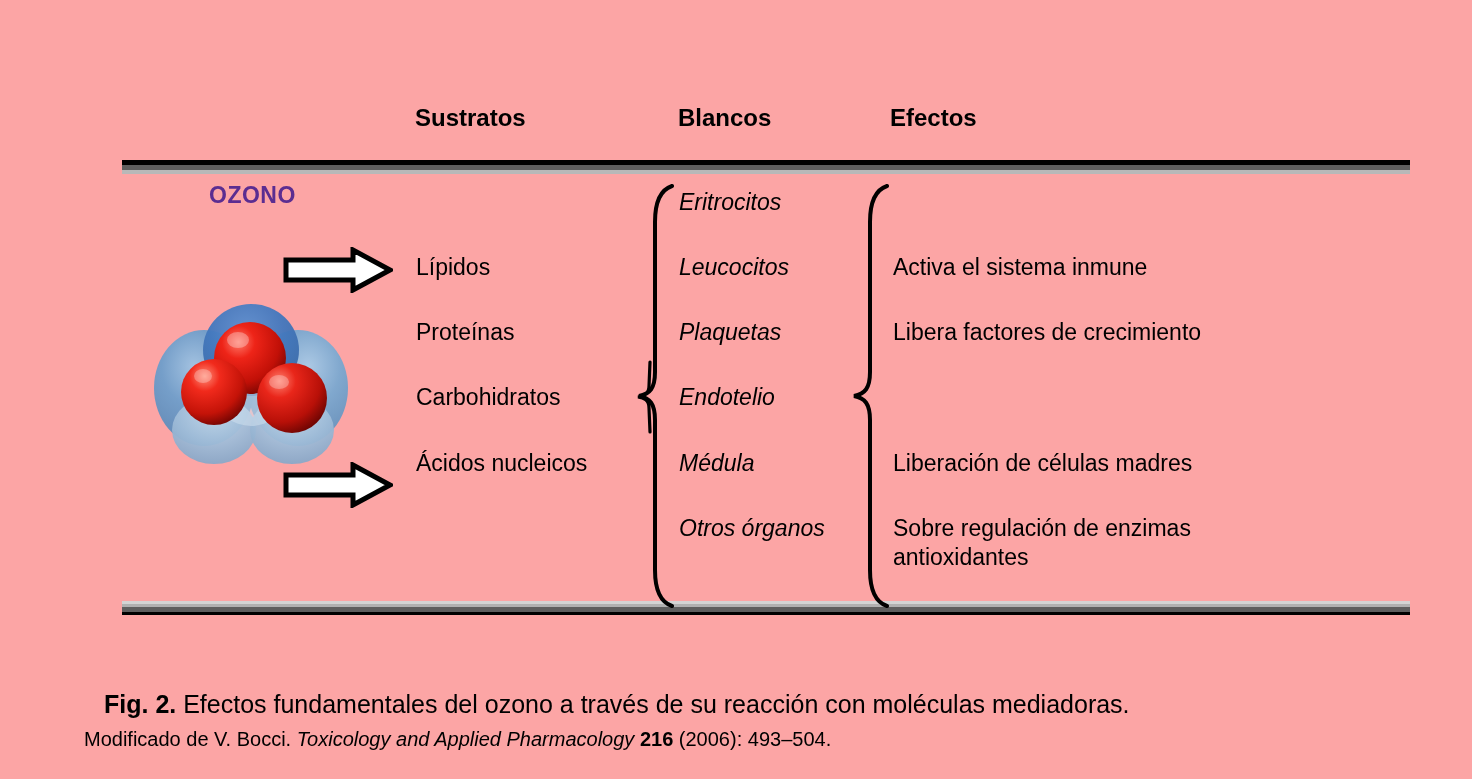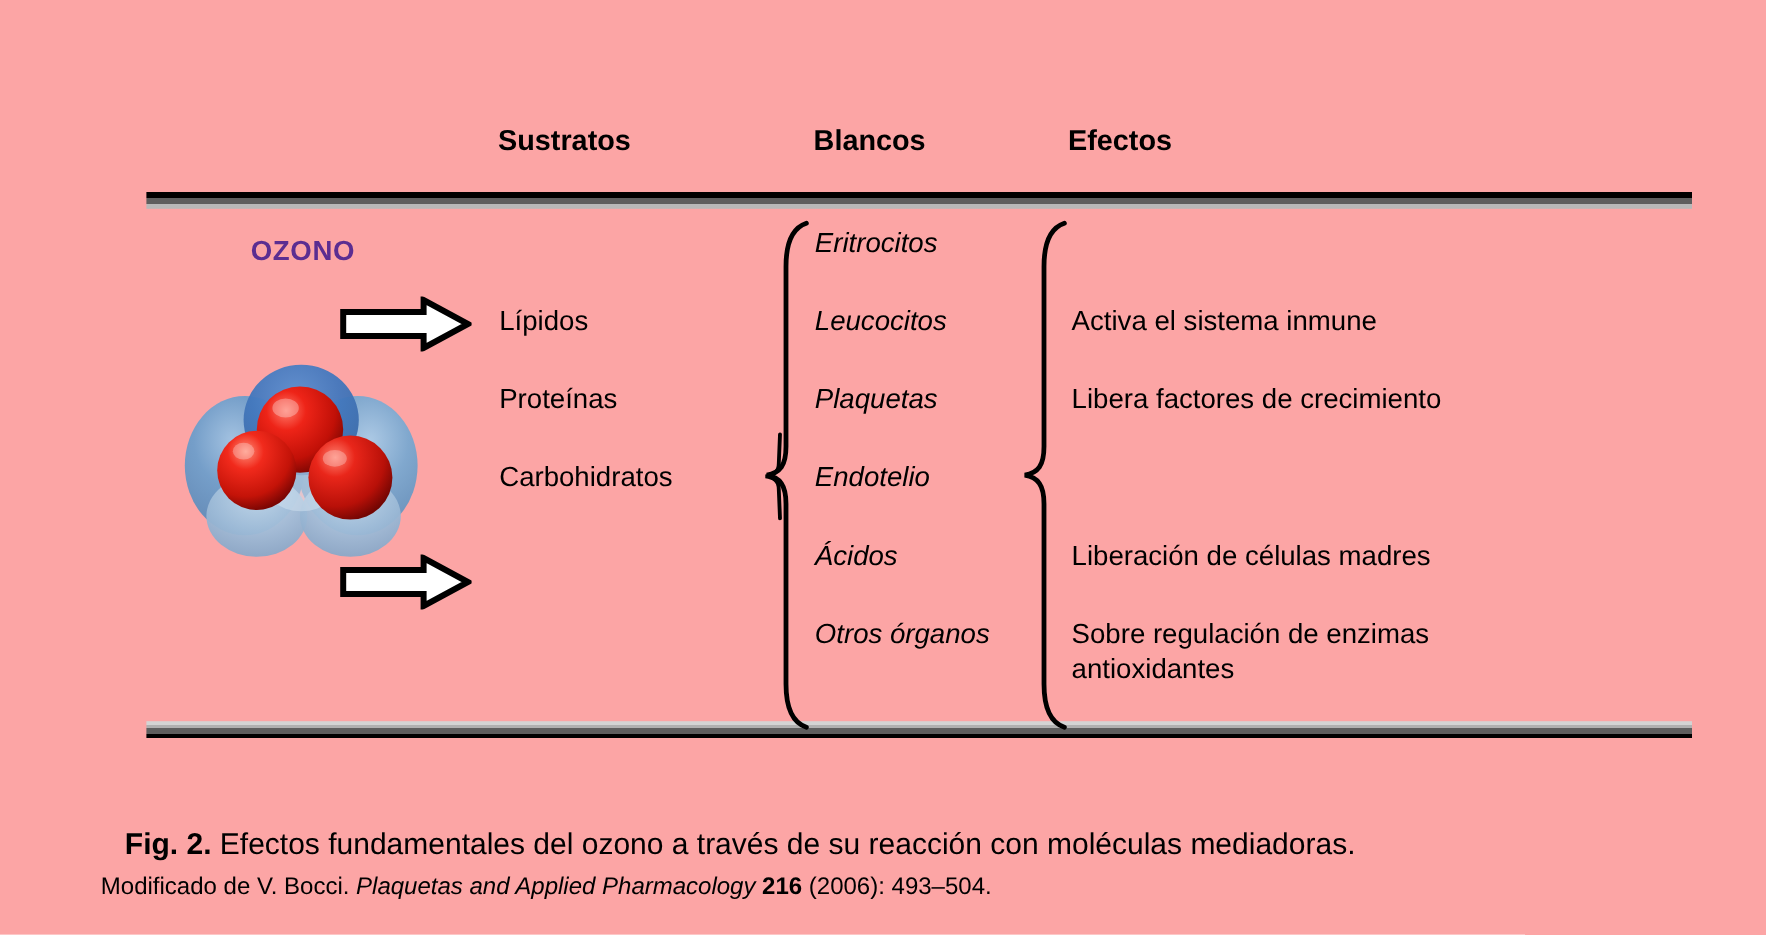--- a/index.html
+++ b/index.html
@@ -53,21 +53,21 @@
       #d4d4d4 0px, #d4d4d4 3px,
       #b0b0b0 3px, #b0b0b0 6px,
       #5e5e5e 6px, #5e5e5e 11px,
       #000000 11px, #000000 14px);
   }
 
   
   #ozono-label {
     position: absolute;
     left: 209px;
-    top: 196px;
+    top: 182px;
     font-weight: bold;
     font-size: 23px;
     letter-spacing: 0.5px;
     white-space: nowrap;
   }
 
   
   #ozone-molecule {
     position: absolute;
     left: 152px;
@@ -249,35 +249,36 @@
 
   <div class="brace-big" id="brace-efectos">
     <svg viewBox="0 0 40 428" width="40" height="428">
       <path d="M36 4 C24 8 19 20 19 40 L19 190 C19 206 14 212 3 214 C14 216 19 222 19 238 L19 388 C19 408 24 420 36 424" fill="none" stroke="#000" stroke-width="4" stroke-linecap="round"></path>
     </svg>
   </div>
 
   <div class="item col-sustratos r2">Lípidos</div>
   <div class="item col-sustratos r3">Proteínas</div>
   <div class="item col-sustratos r4">Carbohidratos</div>
+  <div class="item col-sustratos r5">Ácidos nucleicos</div>
 
   <div class="item col-blancos r1">Eritrocitos</div>
   <div class="item col-blancos r2">Leucocitos</div>
   <div class="item col-blancos r3">Plaquetas</div>
   <div class="item col-blancos r4">Endotelio</div>
-  <div class="item col-blancos r5">Ácidos</div>
+  <div class="item col-blancos r5">Médula</div>
   <div class="item col-blancos r6">Otros órganos</div>
 
 
   <div class="item col-efectos r3">Libera factores de crecimiento</div>
 
   <div class="item col-efectos r2">Activa el sistema inmune</div>
 
 
   <div class="item col-efectos r5">Liberación de células madres</div>
 
   <div class="item col-efectos r6 wrap" style="width: 380px;">Sobre regulación de enzimas antioxidantes</div>
 
   <div id="caption-main"><b>Fig. 2.</b><span> Efectos fundamentales del ozono a través de su reacción con moléculas mediadoras.</span></div>
 
-  <div id="caption-sub"><span>Modificado de V. Bocci. </span><i>Plaquetas and Applied Pharmacology</i><span> </span><b>216</b><span> (2006): 493–504.</span></div>
+  <div id="caption-sub"><span>Modificado de V. Bocci. </span><i>Toxicology and Applied Pharmacology</i><span> </span><b>216</b><span> (2006): 493–504.</span></div>
 
 </div>
 
 </body></html>

